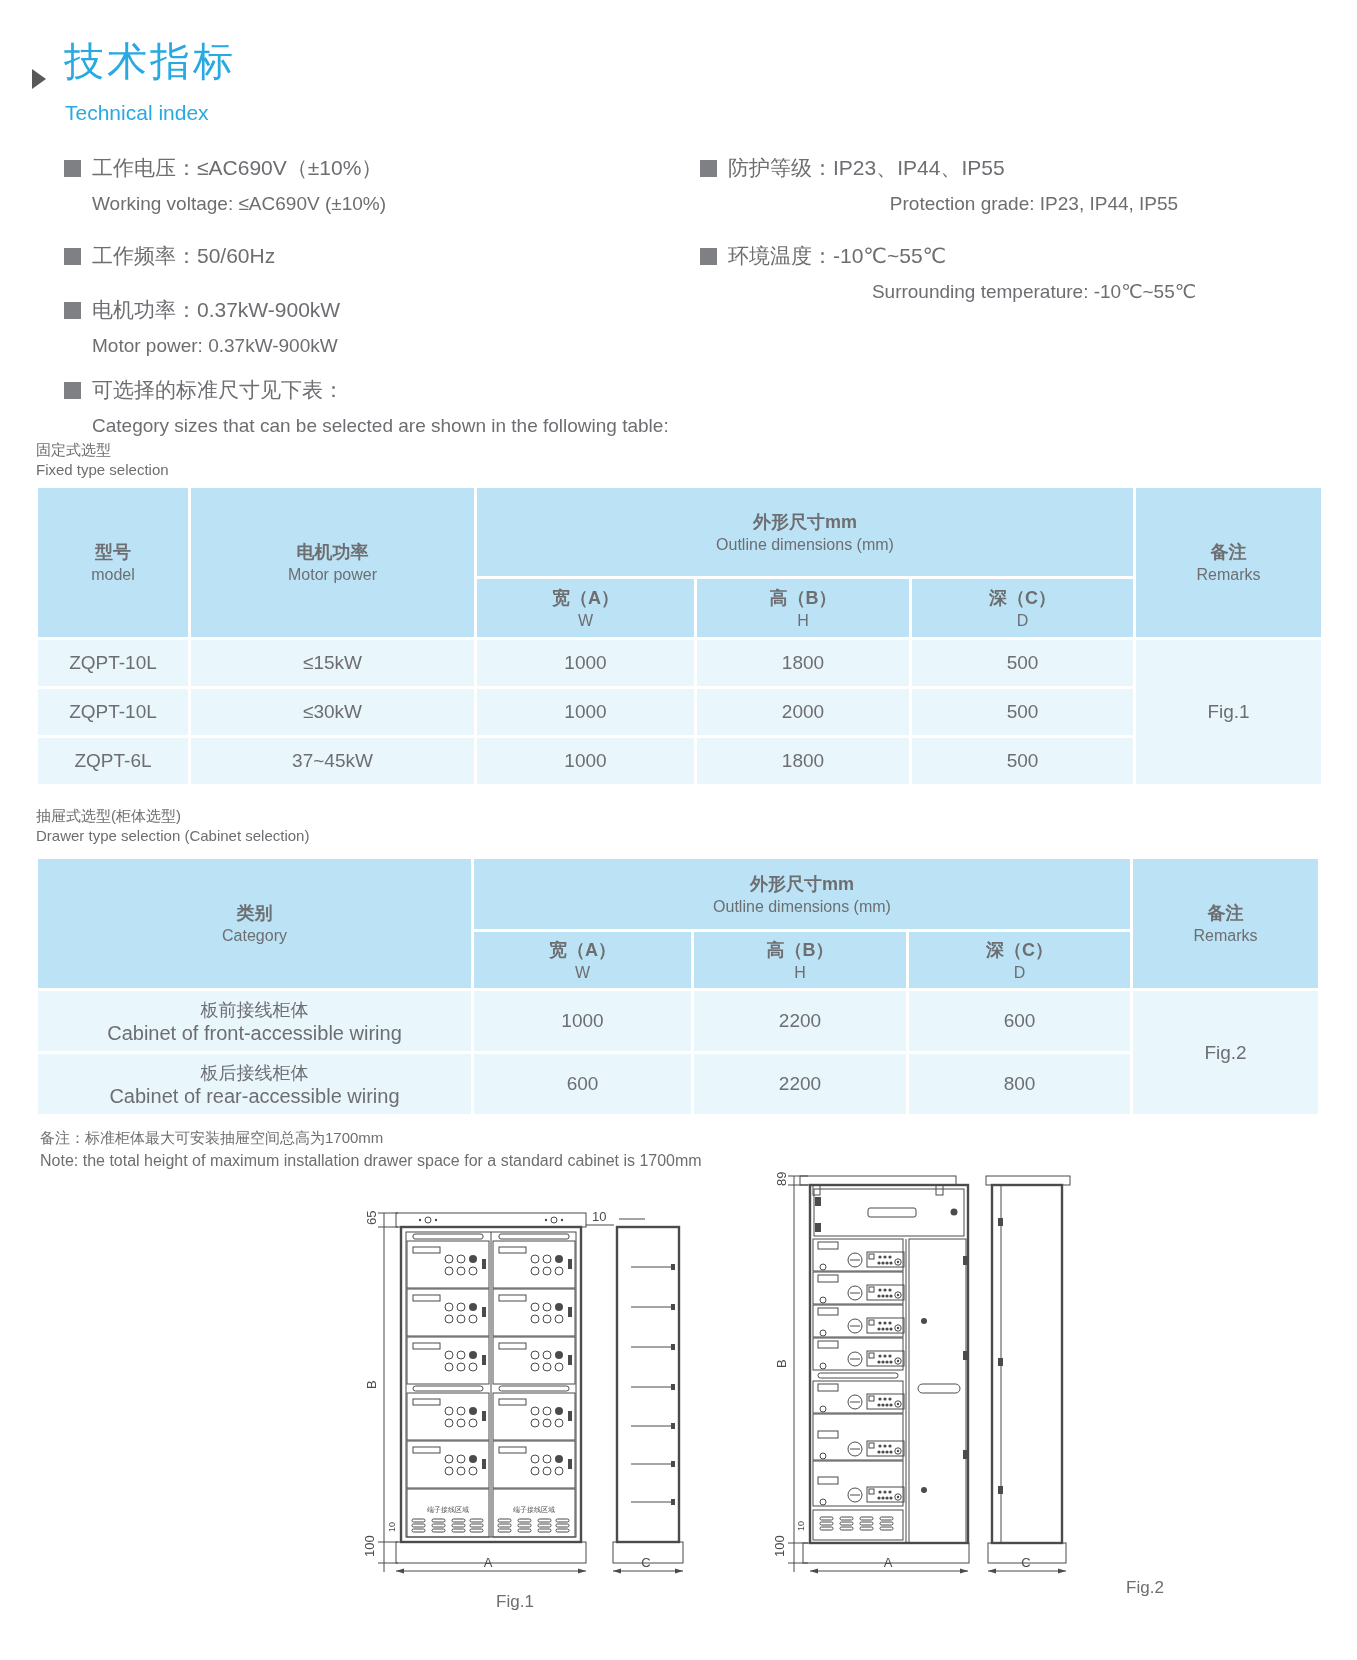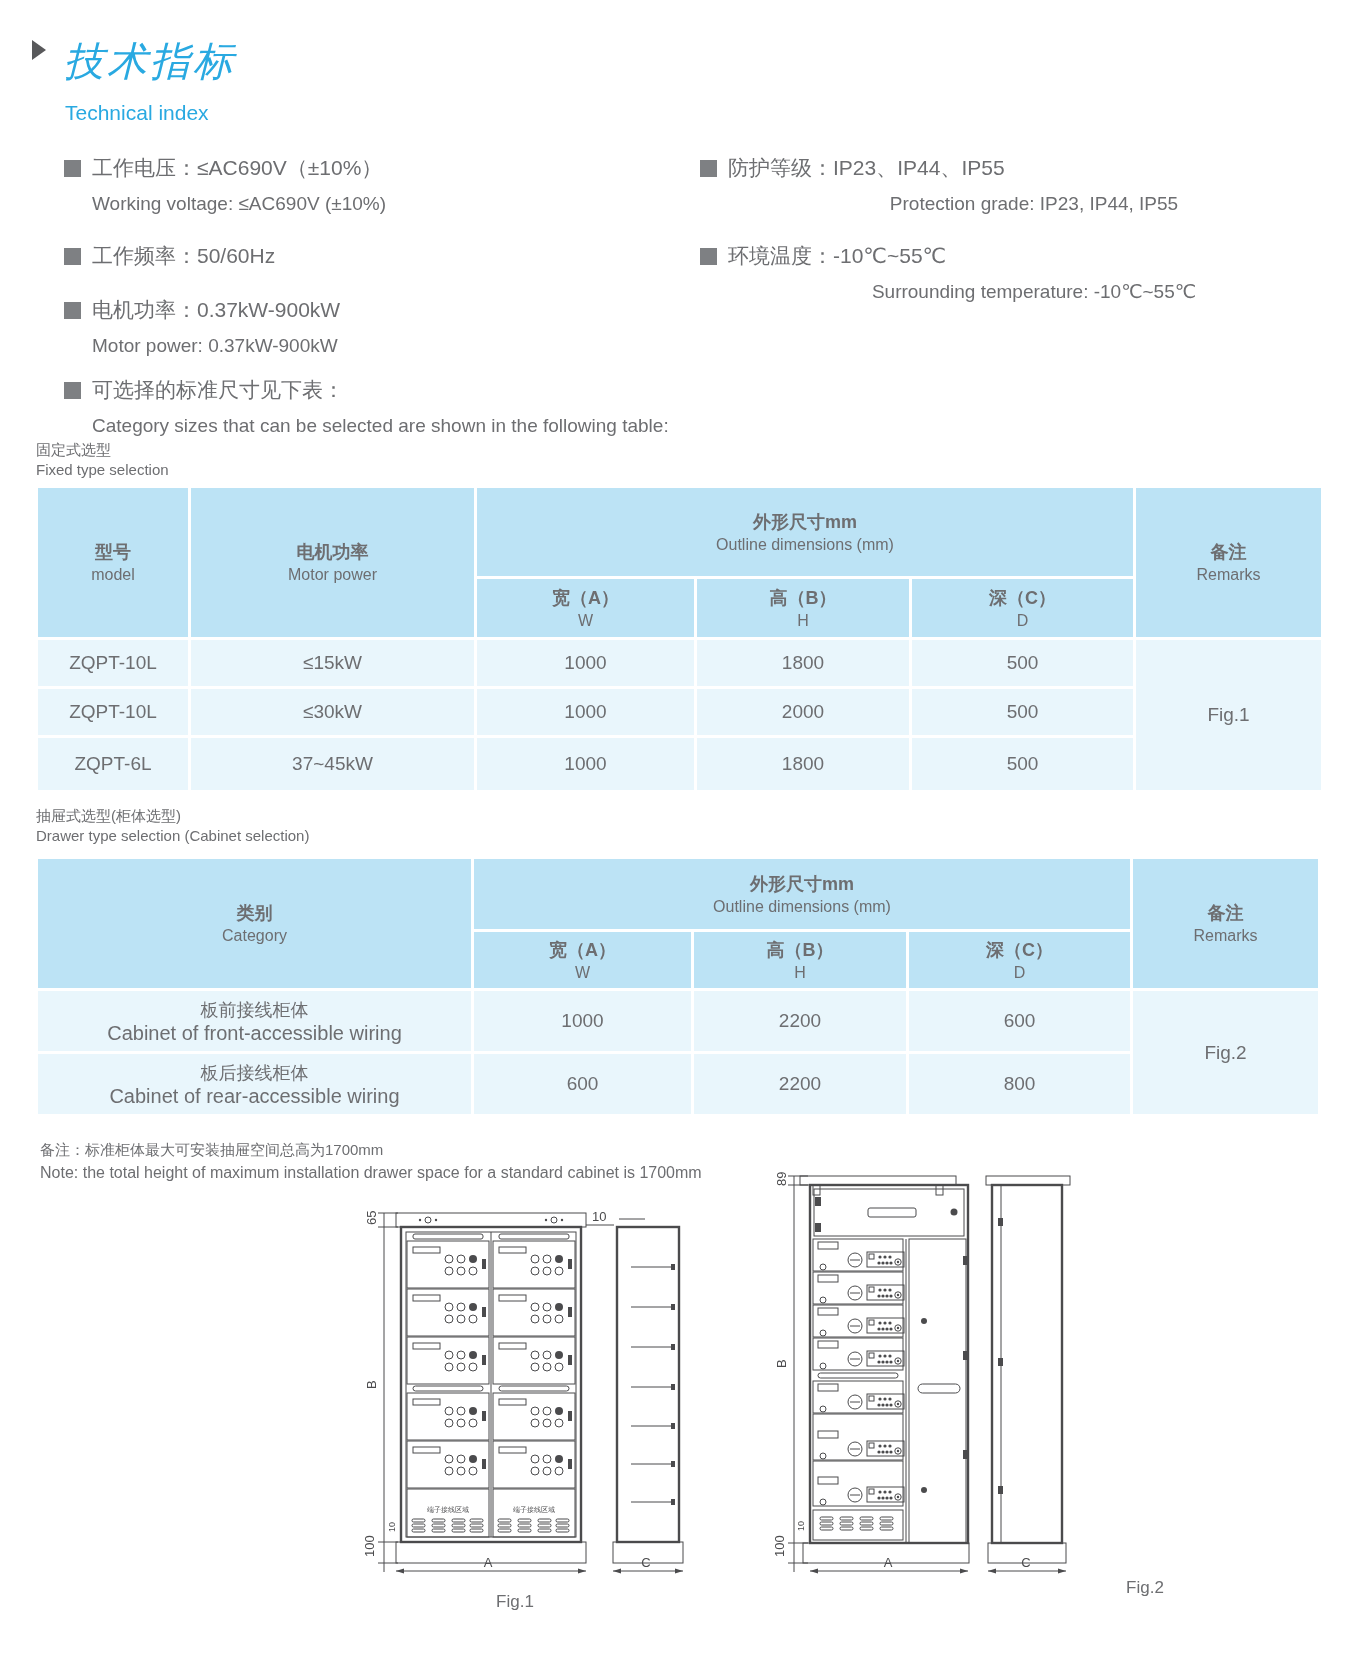--- a/index.html
+++ b/index.html
@@ -8,21 +8,21 @@
     --row-blue:#E9F6FC;
     --text:#6D6E71;
     --line:#4b4b4d;
   }
   html,body{margin:0;padding:0;background:#fff;}
   .page{position:relative;width:1357px;height:1660px;background:#fff;overflow:hidden;
         font-family:"Liberation Sans","DejaVu Sans",sans-serif;color:var(--text);}
 
   
   .hdr{position:absolute;left:30px;top:34px;}
-  .hdr-row{display:flex;align-items:flex-start;font-style:italic;}
+  .hdr-row{display:flex;align-items:flex-end;}
   .tri{width:0;height:0;border-left:14px solid #58595B;border-top:10px solid transparent;
        border-bottom:10px solid transparent;margin:6px 18px 0 2px;}
   .title-zh{font-size:40px;color:var(--accent);letter-spacing:3px;}
   .title-en{font-size:21px;color:var(--accent);margin:12px 0 0 35px;}
 
   
   .spec-col{position:absolute;width:640px;}
   .spec-item{margin-bottom:18px;margin-top:26px;}
   .spec-zh-row{display:flex;align-items:center;}
   .bullet{width:17px;height:17px;background:#7E8083;margin-right:11px;flex:none;}
@@ -171,21 +171,21 @@
       <td>500</td>
       <td rowspan="3">Fig.1</td>
     </tr>
     <tr style="height:46px;">
       <td>ZQPT-10L</td>
       <td>≤30kW</td>
       <td>1000</td>
       <td>2000</td>
       <td>500</td>
     </tr>
-    <tr style="height:52px;">
+    <tr style="height:46px;">
       <td>ZQPT-6L</td>
       <td>37~45kW</td>
       <td>1000</td>
       <td>1800</td>
       <td>500</td>
     </tr>
     </tbody>
   </table>
 
   <div class="section-label" style="left:36px;top:806px;">
@@ -245,21 +245,21 @@
         <div class="cz">板后接线柜体</div>
             <div class="ce">Cabinet of rear-accessible wiring</div>
           </td>
       <td>600</td>
       <td>2200</td>
       <td>800</td>
     </tr>
     </tbody>
   </table>
 
-  <div class="note" style="left:40px;top:1126px;margin-top:12px;">
+  <div class="note" style="left:40px;top:1126px;">
     <div class="zh">备注：标准柜体最大可安装抽屉空间总高为1700mm</div>
     <div class="en">Note: the total height of maximum installation drawer space for a standard cabinet is 1700mm</div>
   </div>
 
   <svg class="fig" style="left:340px;top:1133px;width:360px;height:470px;" viewBox="0 0 360 470">
     <defs>
       <g id="f1d">
         <rect x="6" y="6" width="27" height="6"></rect>
         <circle cx="42" cy="18" r="4"></circle>
           <circle cx="54" cy="18" r="4"></circle>

